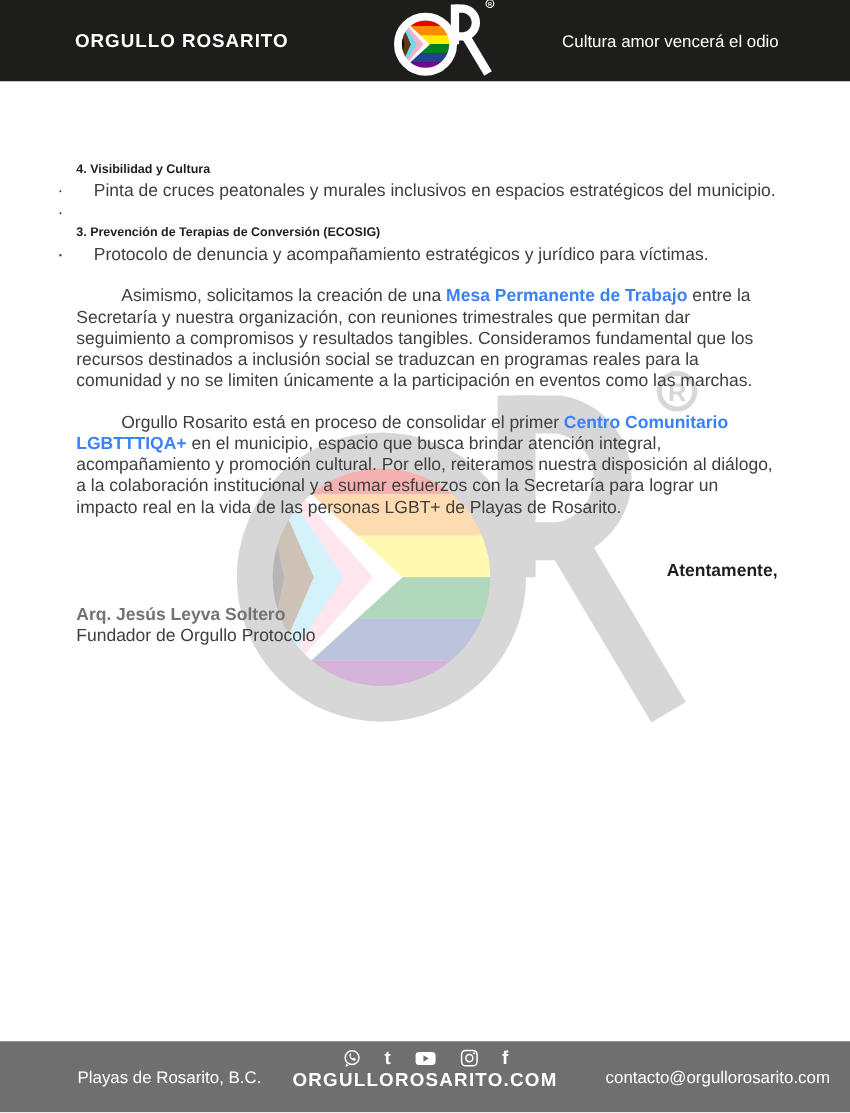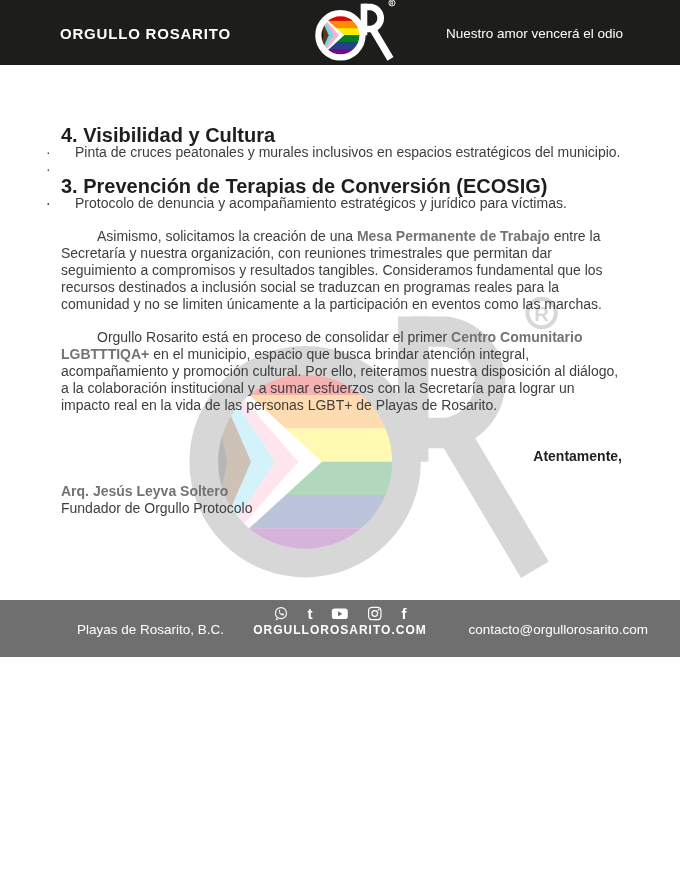--- a/index.html
+++ b/index.html
@@ -1,52 +1,52 @@
 <!DOCTYPE html>
 <html><head>
 <meta charset="utf-8">
 <style>
   html,body{margin:0;padding:0;}
   body{width:680px;height:890px;font-family:"Liberation Sans",sans-serif;background:#ffffff;}
-  .page{position:relative;width:680px;height:657px;background:#ffffff;overflow:hidden;}
+  .page{position:relative;width:680px;height:890px;background:#ffffff;overflow:hidden;}
 
   
   .header{position:absolute;top:0;left:0;right:0;height:65px;background:#1D1D1B;overflow:hidden;}
   .brand{position:absolute;left:60px;top:50%;transform:translateY(-50%);
          color:#fff;font-weight:bold;font-size:15px;letter-spacing:.8px;}
   .slogan{position:absolute;right:57px;top:50%;transform:translateY(-50%);
           color:#fff;font-size:13.5px;}
   .logo-svg{position:absolute;left:311px;top:-3px;width:103px;height:70px;color:#ffffff;}
 
   
   .watermark{position:absolute;left:170px;top:286px;width:473px;height:321px;
              color:#7d7d7d;opacity:.3;pointer-events:none;}
 
   
   .content{position:absolute;top:65px;left:0;right:0;padding:62px 58px 0 61px;
            font-size:14px;line-height:17px;color:#3E3E3E;}
-  .content h3{margin:0;font-size:20px;line-height:17px;font-weight:bold;color:#1E1E1E;}
+  .content h3{margin:0;font-size:10px;line-height:17px;font-weight:bold;color:#1E1E1E;}
   .section2{margin-top:17px;}
   .li{position:relative;padding-left:14px;}
   .marker{position:absolute;left:-15px;top:0;color:#3E3E3E;}
   .para{margin:16px 0 0 0;text-indent:36px;}
-  .para b{color:#737373;text-align:right;}
+  .para b{color:#3b82f6;text-align:right;}
   .closing{margin:34px 0 0 0;font-weight:bold;color:#1F1F1F;text-align:right;}
   .sig-name{margin:18px 0 0 0;font-weight:bold;color:#737373;}
   .sig-title{margin:0;}
 
   
   .footer{position:absolute;left:0;right:0;bottom:0;height:57px;background:#6F6F6F;color:#fff;}
-  .f-location{position:absolute;left:77px;top:50%;transform:translateY(-50%);font-size:13.5px;}
-  .f-email{position:absolute;right:32px;top:50%;transform:translateY(-50%);font-size:13.5px;}
+  .f-location{position:absolute;left:62px;top:50%;transform:translateY(-50%);font-size:13.5px;}
+  .f-email{position:absolute;right:16px;top:50%;transform:translateY(-50%);font-size:13.5px;}
   .f-center{position:absolute;left:50%;top:5px;transform:translateX(-50%);text-align:center;}
   .icon-row{display:flex;align-items:center;justify-content:center;gap:19px;height:16px;}
   .icon-row svg{display:block;}
   .glyph{font-weight:bold;font-size:15px;line-height:15px;color:#fff;display:block;}
-  .f-site{font-size:12px;letter-spacing:1px;font-weight:bold;margin-top:2px;white-space:nowrap;}
+  .f-site{font-size:15px;letter-spacing:1px;font-weight:bold;margin-top:2px;white-space:nowrap;}
 </style>
 </head>
 <body>
 
 <svg width="0" height="0" style="position:absolute" aria-hidden="true">
   <defs>
     <clipPath id="or-clip">
         <circle cx="40" cy="52" r="29.5"></circle>
       </clipPath>
     <symbol id="or-logo" viewBox="0 0 140 95">
@@ -73,21 +73,21 @@
   </defs>
 </svg>
 
 <div class="page">
 
   <header class="header">
     <div class="brand">ORGULLO ROSARITO</div>
     <svg class="logo-svg" viewBox="0 0 140 95">
       <use href="#or-logo"></use>
     </svg>
-    <div class="slogan">Nuestro amor vencerá el odio</div>
+    <div class="slogan">Cultura amor vencerá el odio</div>
   </header>
 
   <svg class="watermark" viewBox="0 0 140 95">
     <use href="#or-logo"></use>
   </svg>
 
   <main class="content">
 
     <section>
       <h3>4. Visibilidad y Cultura</h3>

